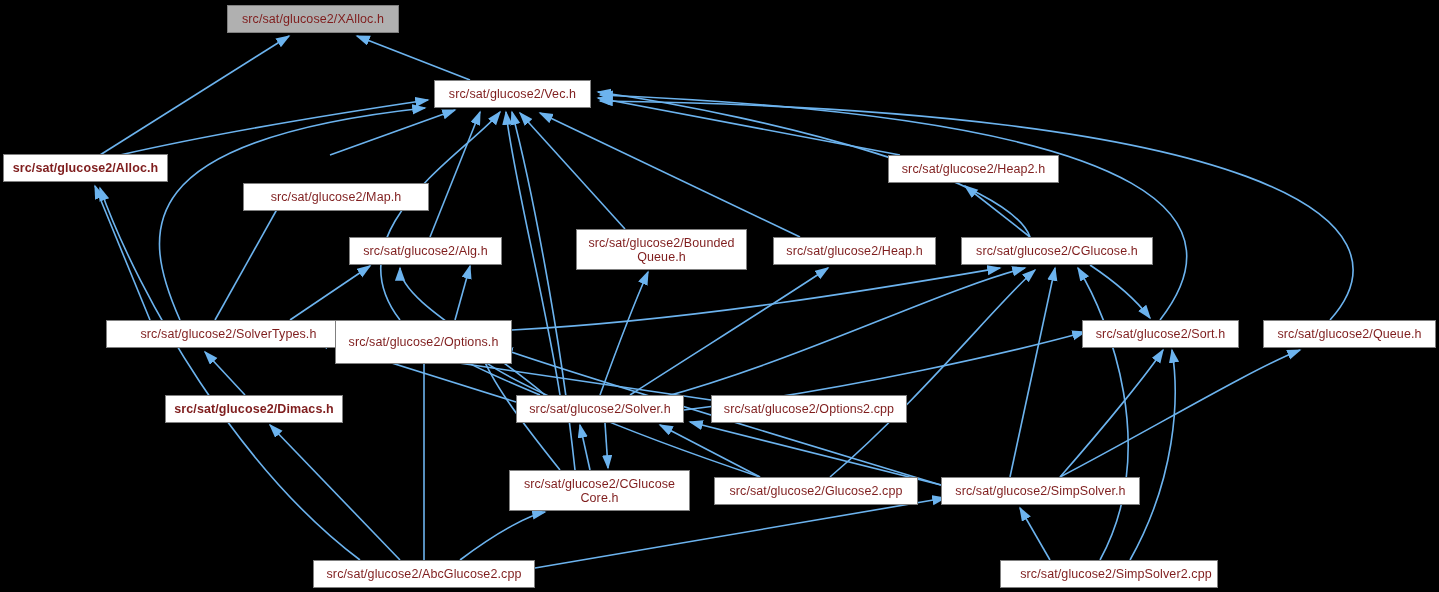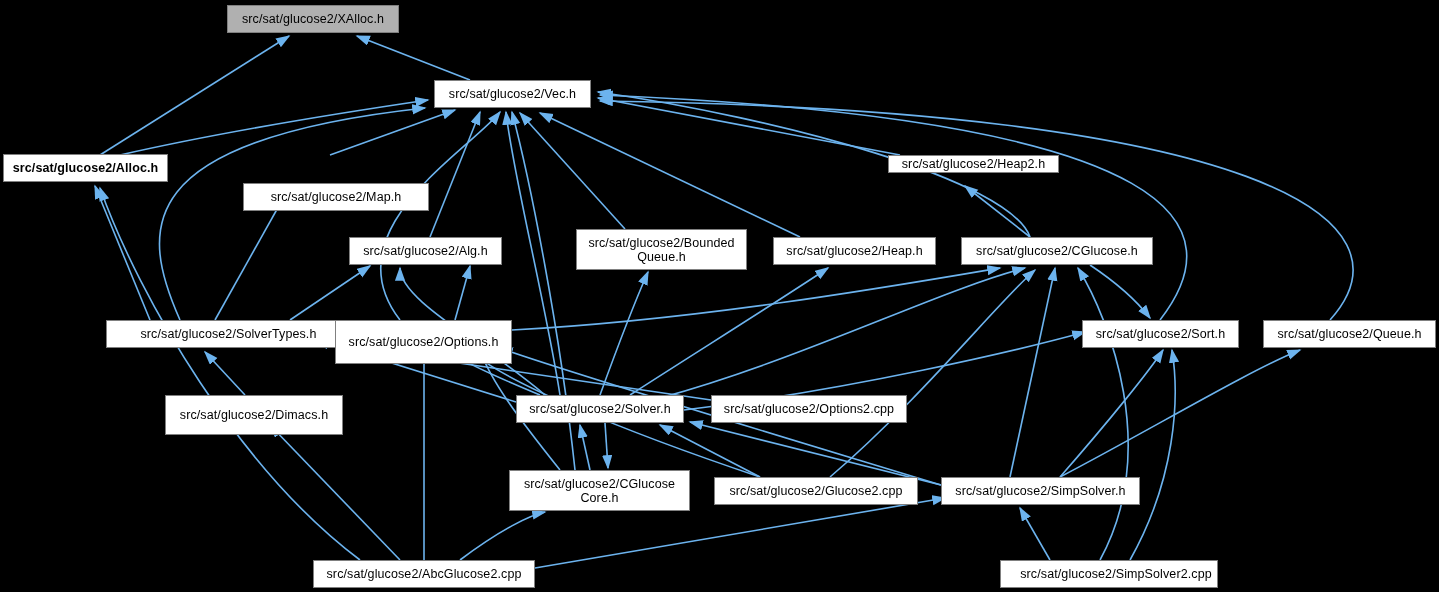--- a/index.html
+++ b/index.html
@@ -1,21 +1,21 @@
 <!DOCTYPE html>
 <html><head>
 <meta charset="utf-8">
 <style>
   html,body{margin:0;padding:0;background:#000;}
   #canvas{position:relative;width:1439px;height:592px;background:#000;overflow:hidden;
           font-family:"Liberation Sans",sans-serif;}
   svg.edges{position:absolute;left:0;top:0;width:1439px;height:592px;}
   .node{position:absolute;box-sizing:border-box;background:#fff;border:1px solid #808080;
         display:flex;align-items:center;justify-content:center;text-align:center;
-        color:#000000;font-size:12.5px;line-height:14px;letter-spacing:0.1px;
+        color:#7f1d1d;font-size:12.5px;line-height:14px;letter-spacing:0.1px;
         font-family:"Liberation Sans",sans-serif;white-space:pre-line;}
   .node.root{background:#b0b0b0;}
 </style>
 </head>
 <body>
 
 <div id="canvas">
   <svg class="edges" viewBox="0 0 1439 592">
     <defs>
       <marker id="arrow" markerWidth="10" markerHeight="10" refX="8" refY="3.2" orient="auto" markerUnits="strokeWidth">
@@ -73,31 +73,31 @@
         <path d="M 460,560 C 500,530 530,515 545,512" fill="none" stroke="#6cb3ee" stroke-width="1.6" marker-end="url(#arrow)"></path>
         <path d="M 535,568 C 700,540 880,510 945,498" fill="none" stroke="#6cb3ee" stroke-width="1.6" marker-end="url(#arrow)"></path>
         <path d="M 1050,560 L 1020,508" fill="none" stroke="#6cb3ee" stroke-width="1.6" marker-end="url(#arrow)"></path>
       </g>
   </svg>
   <div id="node-layer">
       <div class="node root" style="left: 227px; top: 5px; width: 172px; height: 28px;">src/sat/glucose2/XAlloc.h</div>
       <div class="node" style="left: 434px; top: 80px; width: 157px; height: 28px;">src/sat/glucose2/Vec.h</div>
       <div class="node" style="left: 3px; top: 154px; width: 165px; height: 28px; font-weight: bold;">src/sat/glucose2/Alloc.h</div>
       <div class="node" style="left: 243px; top: 155px; width: 186px; height: 28px; margin-top: 28px;">src/sat/glucose2/Map.h</div>
-      <div class="node" style="left: 888px; top: 155px; width: 171px; height: 18px;">src/sat/glucose2/Heap2.h</div>
+      <div class="node" style="left: 888px; top: 155px; width: 171px; height: 28px;">src/sat/glucose2/Heap2.h</div>
       <div class="node" style="left: 349px; top: 237px; width: 153px; height: 28px;">src/sat/glucose2/Alg.h</div>
       <div class="node" style="left: 576px; top: 229px; width: 171px; height: 41px;">src/sat/glucose2/Bounded
 Queue.h</div>
       <div class="node" style="left: 773px; top: 237px; width: 163px; height: 28px;">src/sat/glucose2/Heap.h</div>
       <div class="node" style="left: 961px; top: 237px; width: 192px; height: 28px;">src/sat/glucose2/CGlucose.h</div>
       <div class="node" style="left: 106px; top: 320px; width: 245px; height: 28px;">src/sat/glucose2/SolverTypes.h</div>
       <div class="node" style="left: 335px; top: 320px; width: 177px; height: 44px;">src/sat/glucose2/Options.h</div>
       <div class="node" style="left: 1082px; top: 320px; width: 157px; height: 28px;">src/sat/glucose2/Sort.h</div>
       <div class="node" style="left: 1263px; top: 320px; width: 173px; height: 28px;">src/sat/glucose2/Queue.h</div>
-      <div class="node" style="left: 165px; top: 395px; width: 178px; height: 40px;">src/sat/glucose2/Dimacs.h</div>
+      <div class="node" style="left: 165px; top: 395px; width: 178px; height: 28px; font-weight: bold;">src/sat/glucose2/Dimacs.h</div>
       <div class="node" style="left: 516px; top: 395px; width: 168px; height: 28px;">src/sat/glucose2/Solver.h</div>
       <div class="node" style="left: 711px; top: 395px; width: 196px; height: 28px;">src/sat/glucose2/Options2.cpp</div>
       <div class="node" style="left: 509px; top: 470px; width: 181px; height: 41px;">src/sat/glucose2/CGlucose
 Core.h</div>
       <div class="node" style="left: 714px; top: 477px; width: 204px; height: 28px;">src/sat/glucose2/Glucose2.cpp</div>
       <div class="node" style="left: 941px; top: 477px; width: 199px; height: 28px;">src/sat/glucose2/SimpSolver.h</div>
       <div class="node" style="left: 313px; top: 560px; width: 222px; height: 28px; text-align: right;">src/sat/glucose2/AbcGlucose2.cpp</div>
       <div class="node" style="left: 1000px; top: 560px; width: 218px; height: 28px; padding-left: 14px;">src/sat/glucose2/SimpSolver2.cpp</div>
     </div>
 </div>

